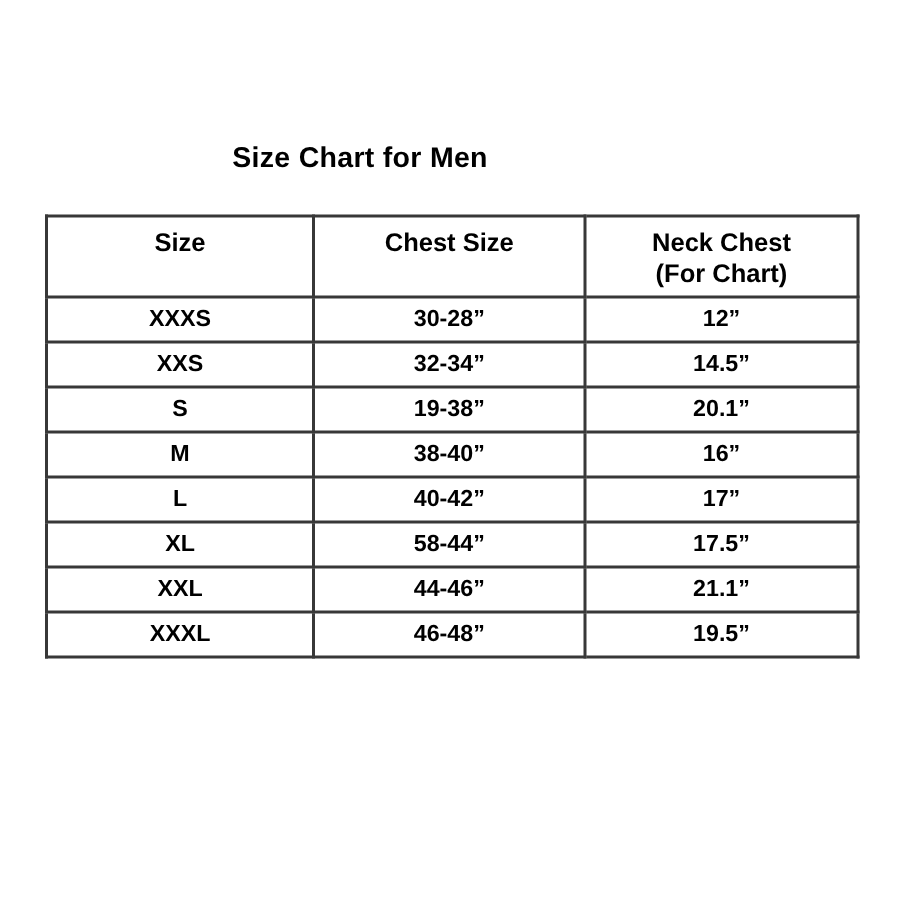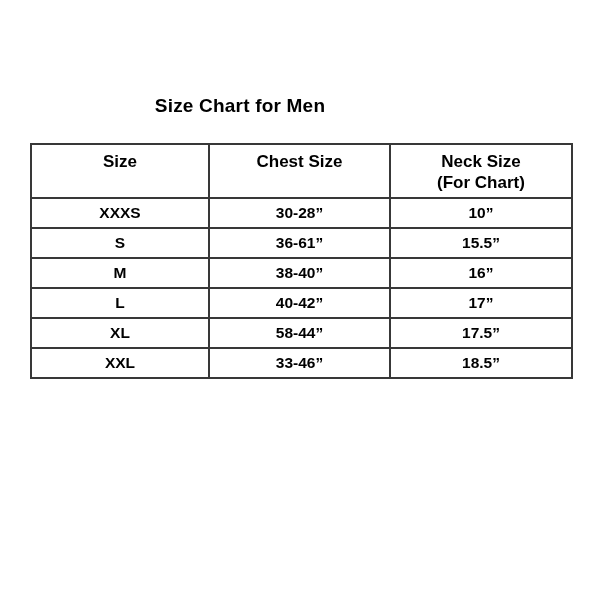--- a/index.html
+++ b/index.html
@@ -70,52 +70,62 @@
     </colgroup>
     <thead>
       <tr>
         <th>
           <span>Size</span>
         </th>
         <th>
           <span>Chest Size</span>
         </th>
         <th>
-          <span>Neck Size</span><br>
+          <span>Neck Chest</span><br>
           <span>(For Chart)</span>
         </th>
       </tr>
     </thead>
     <tbody>
       <tr>
         <td>XXXS</td>
         <td>30-28”</td>
-        <td>10”</td>
+        <td>12”</td>
+      </tr>
+      <tr>
+        <td>XXS</td>
+        <td>32-34”</td>
+        <td>14.5”</td>
       </tr>
       <tr>
         <td>S</td>
-        <td>36-61”</td>
-        <td>15.5”</td>
+        <td>19-38”</td>
+        <td>20.1”</td>
       </tr>
       <tr>
         <td>M</td>
         <td>38-40”</td>
         <td>16”</td>
       </tr>
       <tr>
         <td>L</td>
         <td>40-42”</td>
         <td>17”</td>
       </tr>
       <tr>
         <td>XL</td>
         <td>58-44”</td>
         <td>17.5”</td>
       </tr>
       <tr>
         <td>XXL</td>
-        <td>33-46”</td>
-        <td>18.5”</td>
+        <td>44-46”</td>
+        <td>21.1”</td>
+      </tr>
+      <tr>
+        <td>XXXL</td>
+        <td>46-48”</td>
+        <td>19.5”</td>
       </tr>
     </tbody>
   </table>
 
 </div>
 
 </body></html>

